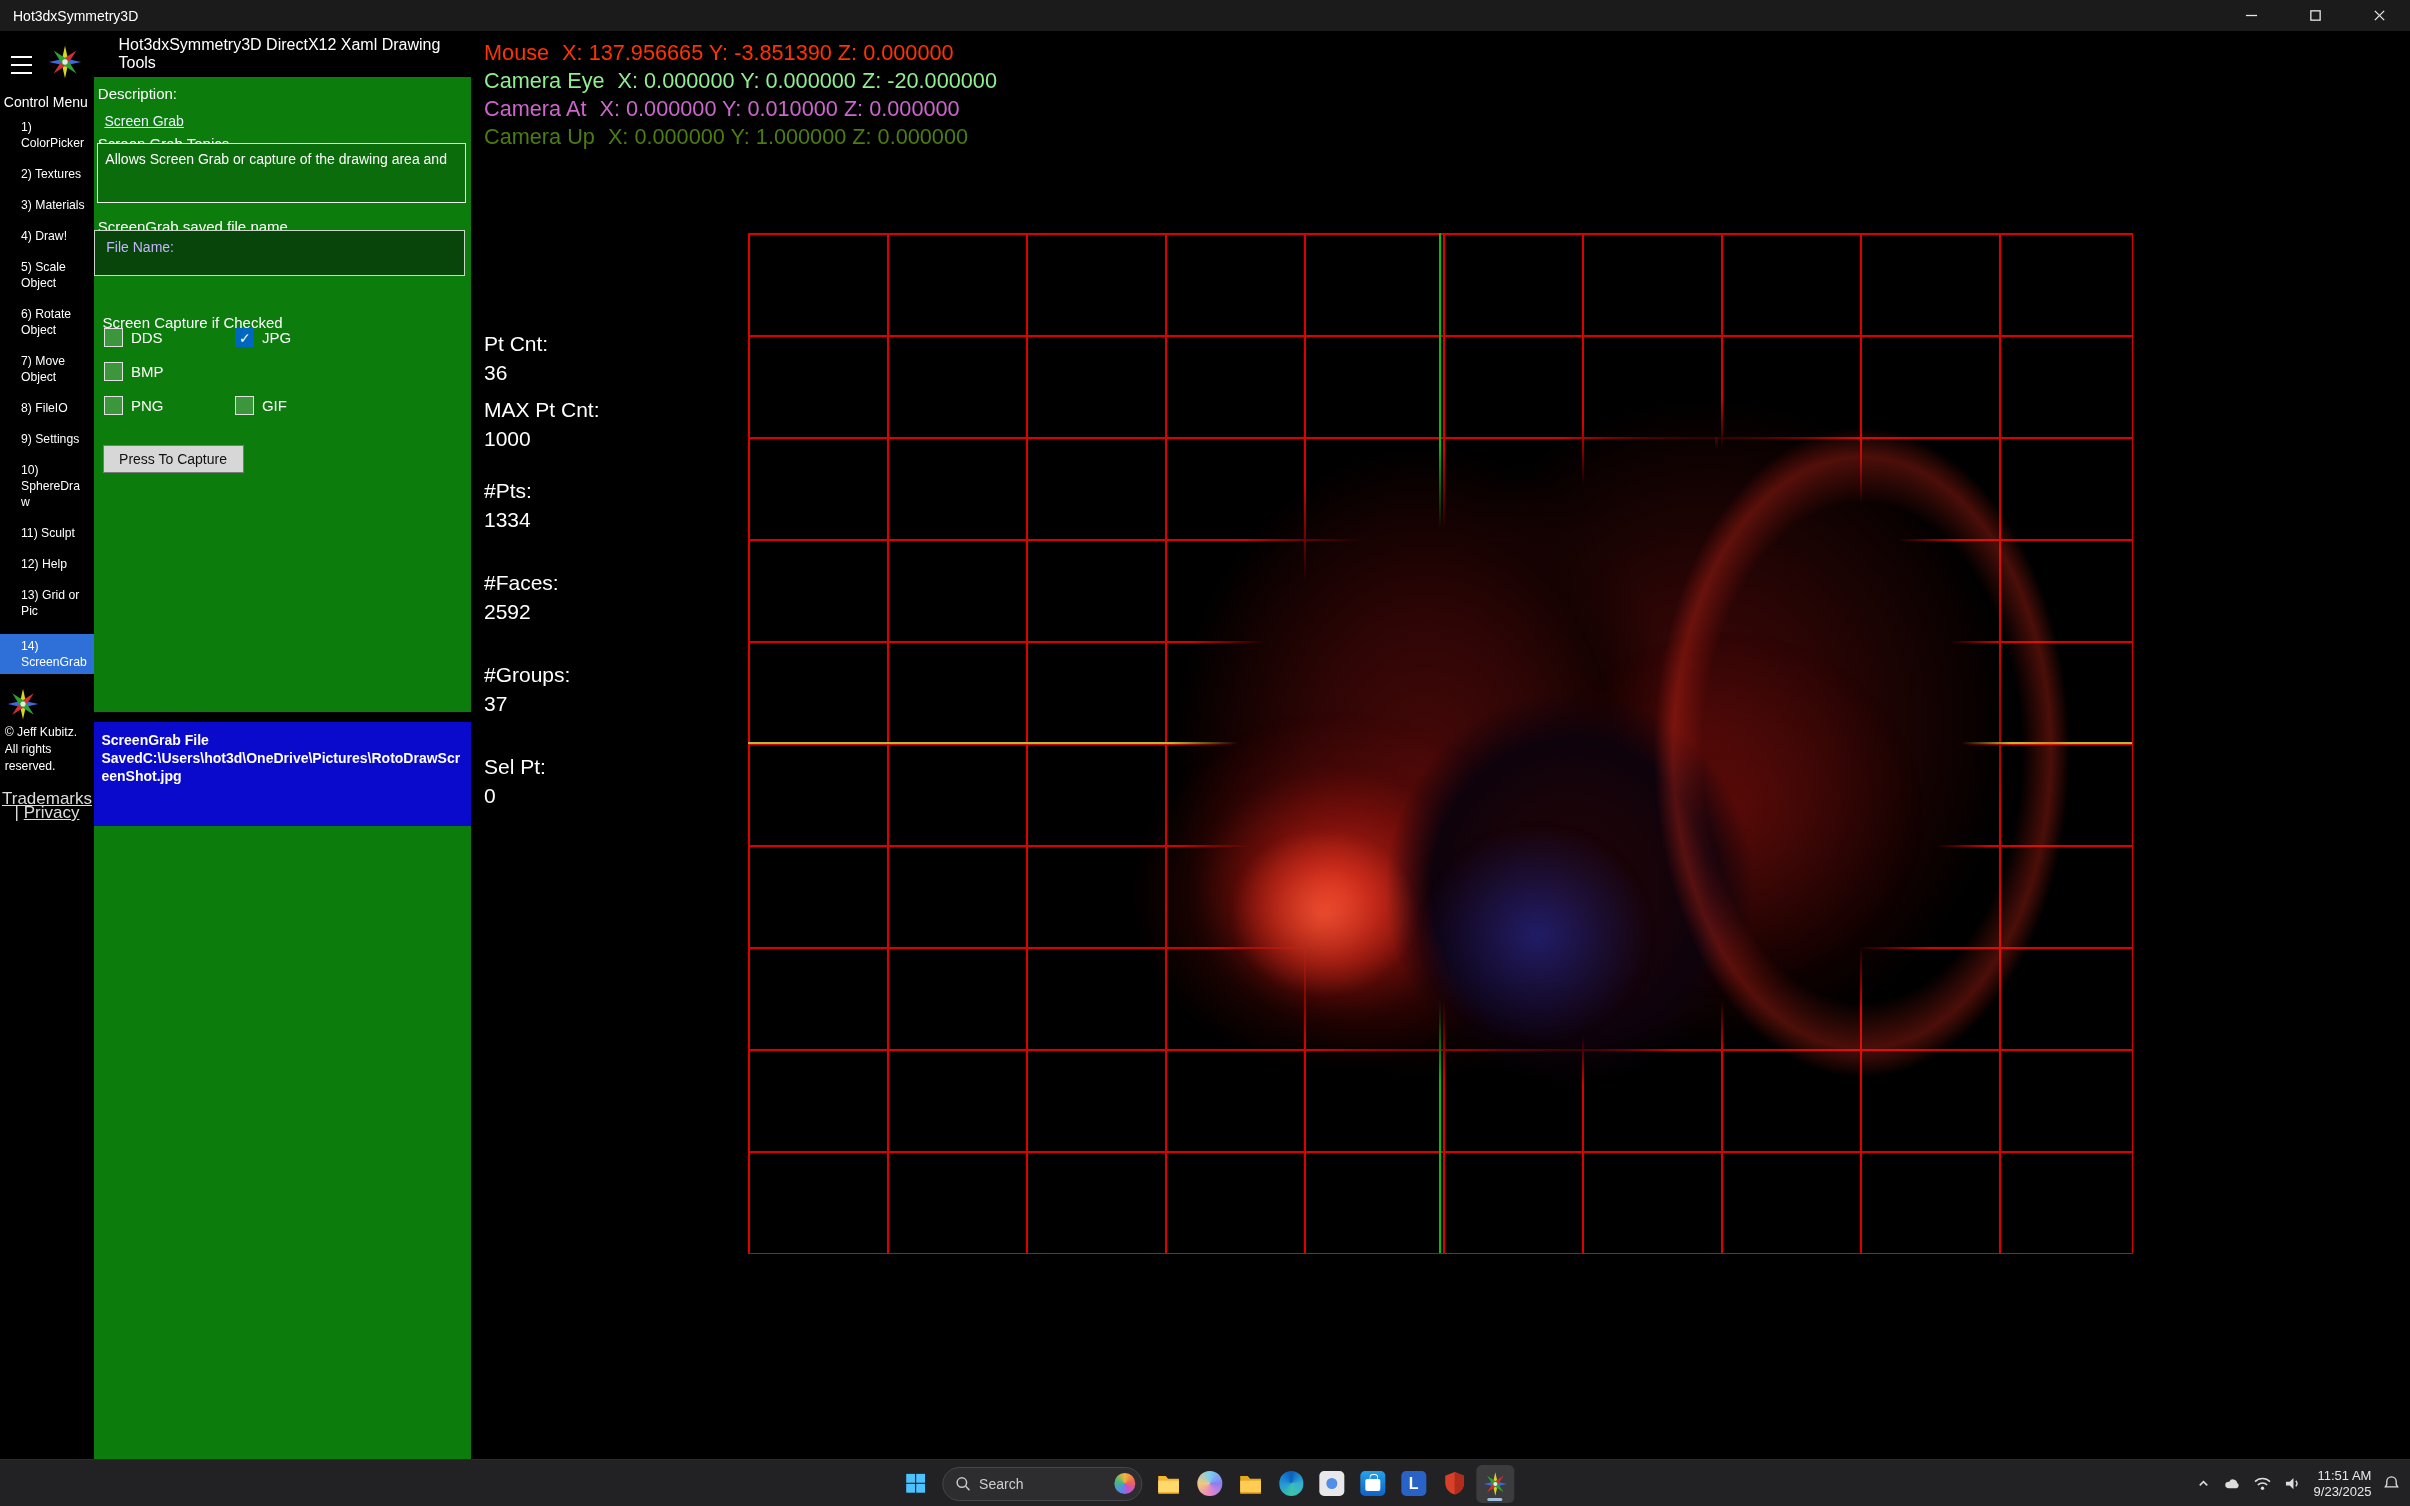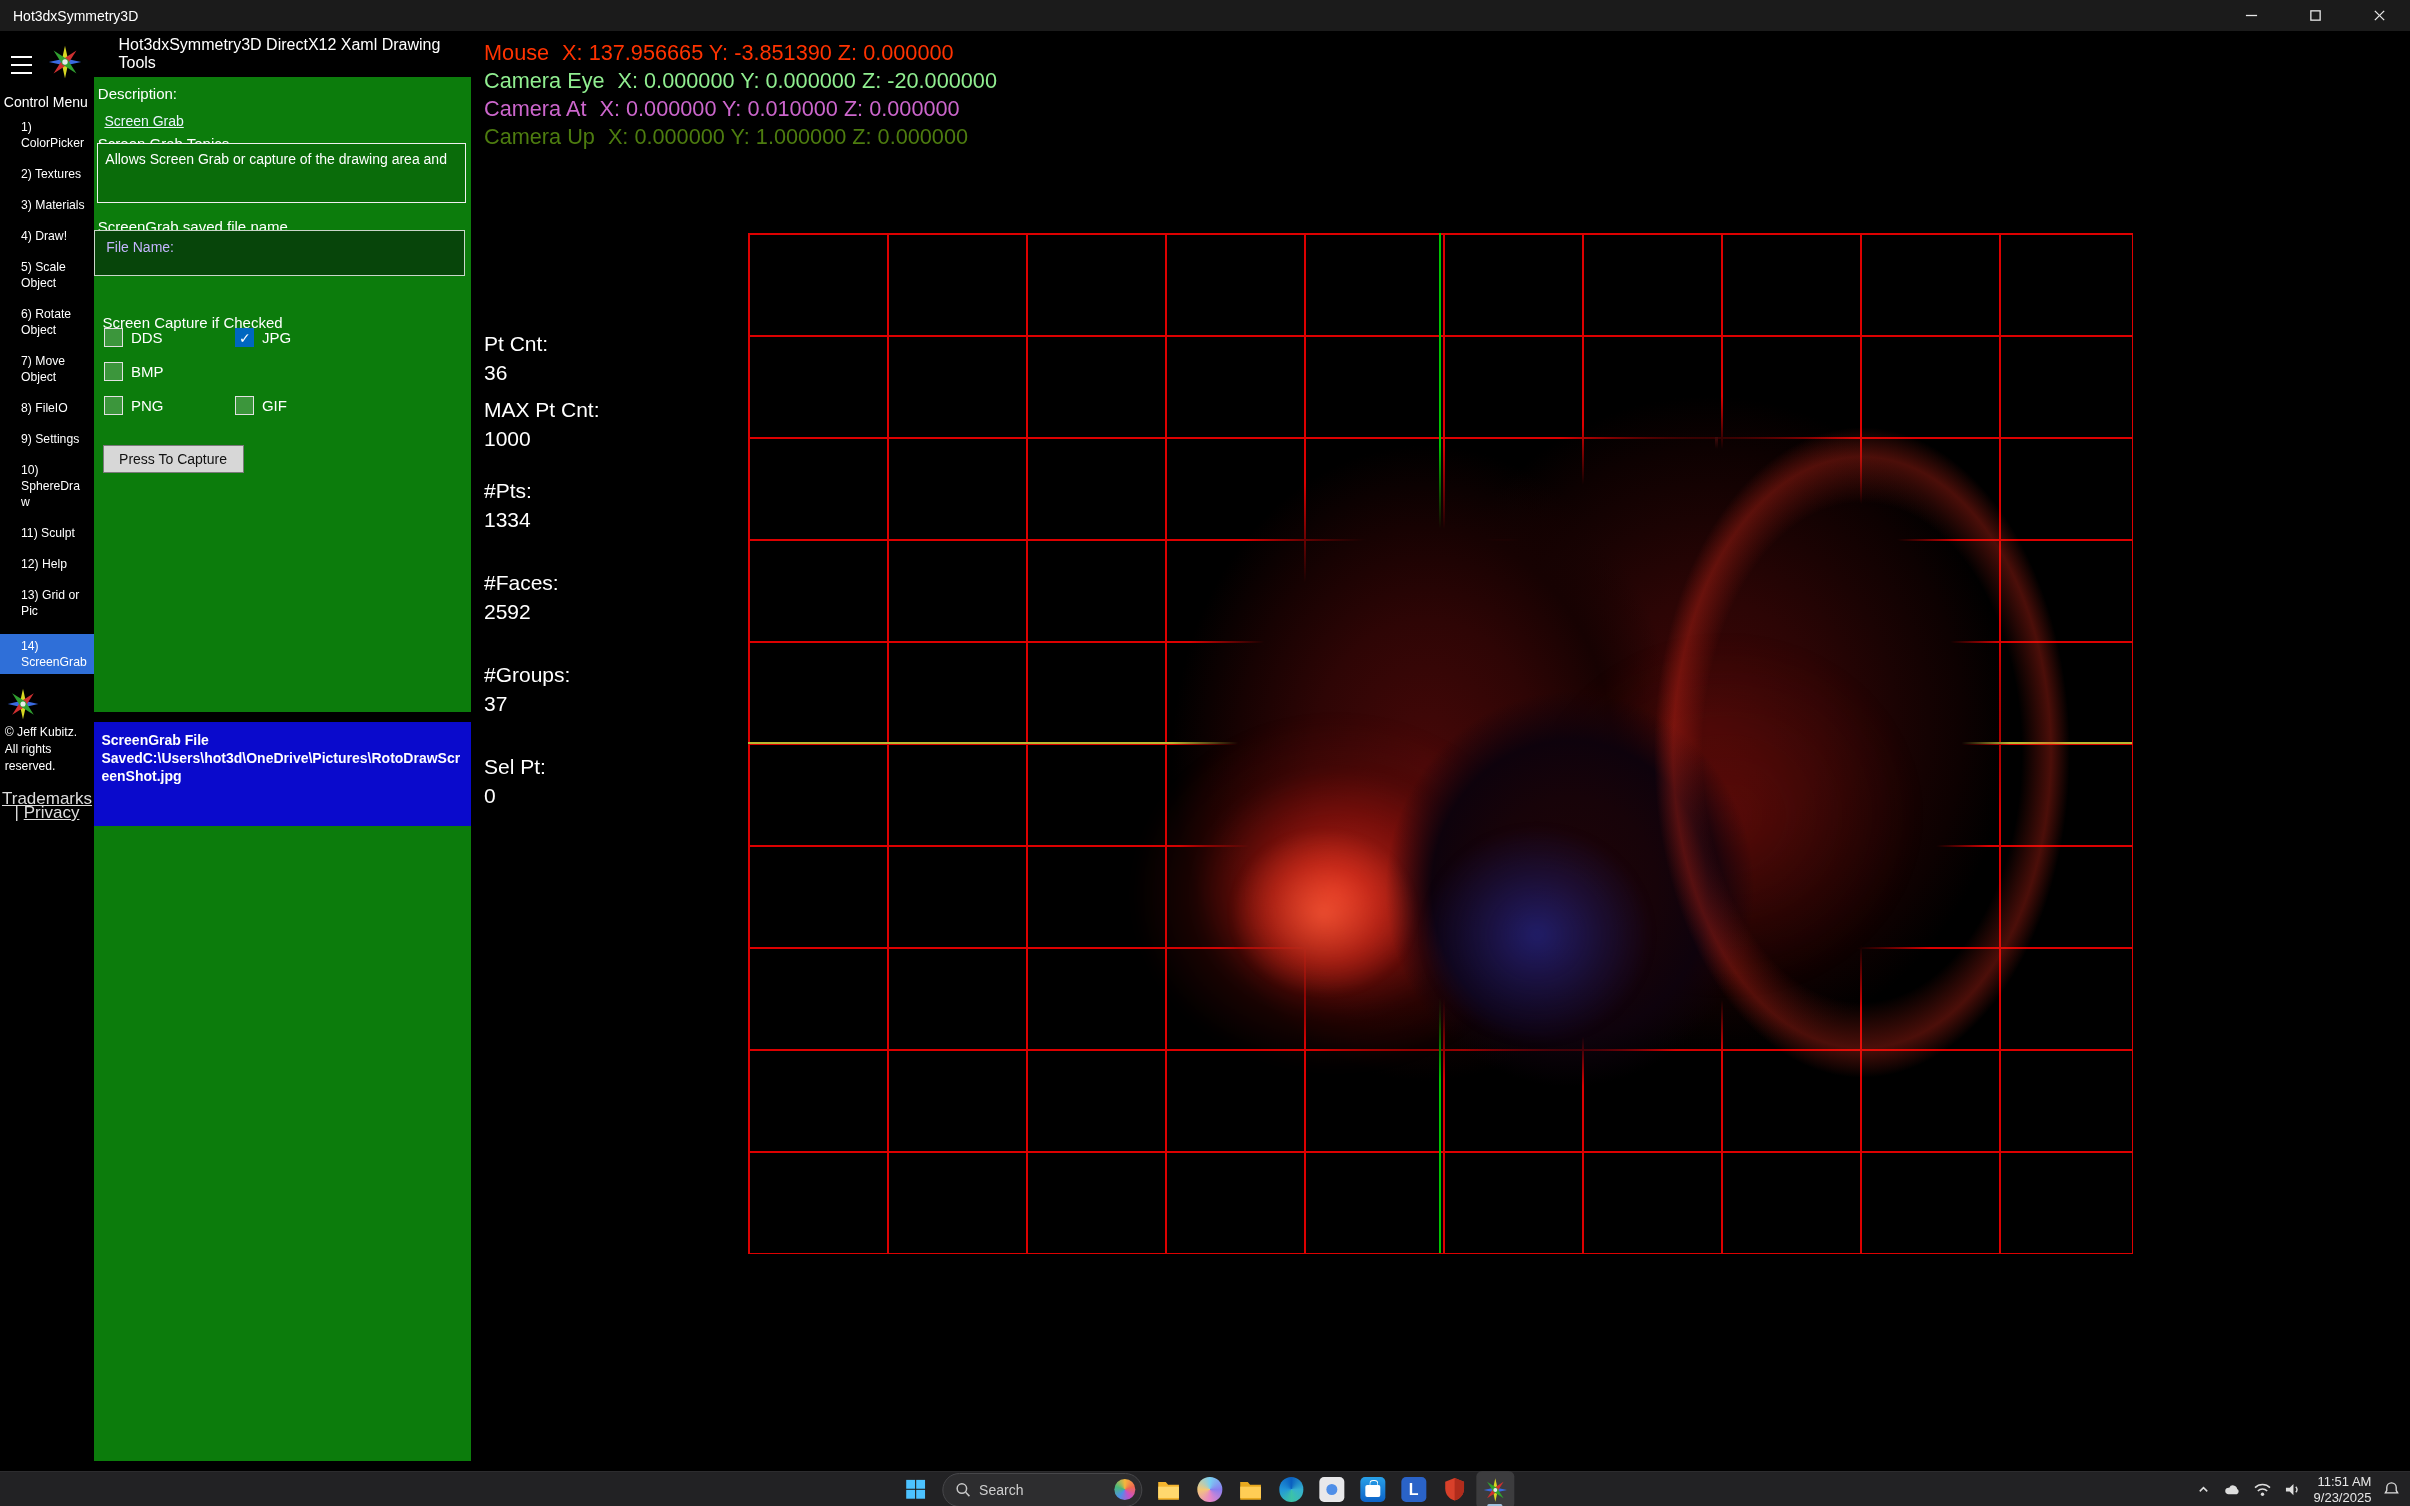--- a/index.html
+++ b/index.html
@@ -79,21 +79,21 @@
   .b1 { left:28%; top:0; width:72%; height:100%; background:radial-gradient(closest-side at 46% 47%,#3e0707 0%,#2c0505 38%,#1b0303 62%,#0d0101 84%,rgba(10,1,1,0) 100%); }
   .b2 { left:0; top:7%; width:58%; height:91%; background:radial-gradient(closest-side at 52% 50%,#460808 0%,#2e0505 45%,#170202 74%,rgba(12,1,1,0) 100%); }
   .b6 { left:38%; top:30%; width:50%; height:60%; background:radial-gradient(closest-side,rgba(190,25,15,0.28) 0%,rgba(150,18,10,0.12) 55%,transparent 85%); filter:blur(7.5px); }
   .b3 { left:-5%; top:36%; width:55%; height:64%; background:radial-gradient(closest-side at 46% 55%,rgba(255,55,35,0.72) 0%,rgba(215,28,18,0.42) 38%,rgba(140,14,8,0.18) 62%,transparent 88%); filter:blur(5.6px); }
   .b4 { left:25%; top:33%; width:42%; height:67%; background:radial-gradient(closest-side at 50% 56%,#1e0407 0%,#170309 45%,#0e020c 72%,transparent 96%); }
   .b5 { left:27%; top:54%; width:32%; height:42%; background:radial-gradient(closest-side at 48% 55%,rgba(40,55,200,0.5) 0%,rgba(28,38,150,0.28) 48%,transparent 82%); filter:blur(4.7px); }
   .b8 { left:7%; top:60%; width:24%; height:28%; background:radial-gradient(closest-side,rgba(255,90,55,0.75) 0%,rgba(255,60,35,0.35) 50%,transparent 85%); filter:blur(3.8px); }
   .b7 { left:55%; top:4%; width:46%; height:94%; background:radial-gradient(closest-side,transparent 76%,rgba(235,45,28,0.32) 90%,transparent 99%); }
 
   
-  .taskbar { position:absolute; left:0; right:0; bottom:0; height:36px; background:#222224; border-top:0.9px solid #2c2c2e; z-index:60;padding-left:41px; }
+  .taskbar { position:absolute; left:0; right:0; bottom:0; height:48px; background:#222224; border-top:0.9px solid #2c2c2e; z-index:60;padding-left:41px; }
   .tb-center { position:absolute; left:50%; top:0; height:100%; transform:translateX(-50%); display:flex; align-items:center; gap:2.8px; }
   .tb-icon { width:38px; height:38px; border-radius:5.6px; display:flex; align-items:center; justify-content:center; background:none; border:none; position:relative; }
   .tb-icon.active { background:#3c3c3e; }
   .tb-icon.active::after { content:""; position:absolute; bottom:1.9px; left:11.3px; width:15px; height:2.8px; border-radius:1.9px; background:#9fc0dc; }
   .search-pill { height:34px; width:200px; border-radius:17px; background:#2d2d2f; border:0.9px solid #47474a; display:flex; align-items:center; padding:0 5.6px 0 11.3px; margin:0 4.7px; }
   .search-pill .search-text { color:#cfcfcf; font-size:14px; margin-left:7.5px; }
   .search-cam { width:21px; height:21px; border-radius:50%; margin-left:auto; background:conic-gradient(#f6b73c,#ef6950,#c94fc9,#4f8fe8,#49b87a,#f6b73c); }
   .icon-circle { width:24.5px; height:24.5px; border-radius:50%; }
   .copilot { background:conic-gradient(#79d0f2,#8a7ff0,#e887c8,#f2c879,#79d0f2); }
   .edge { background:conic-gradient(from 180deg,#3cc3a7,#2196d9,#0a5fc0,#35b0d0,#3cc3a7); }

